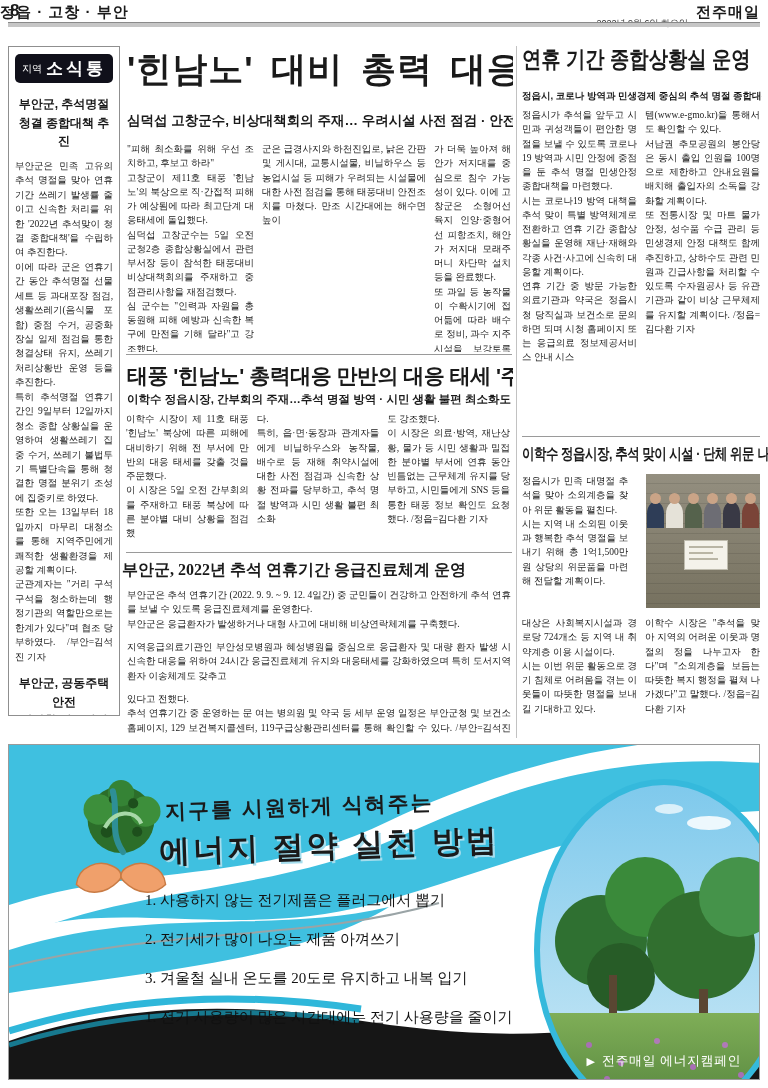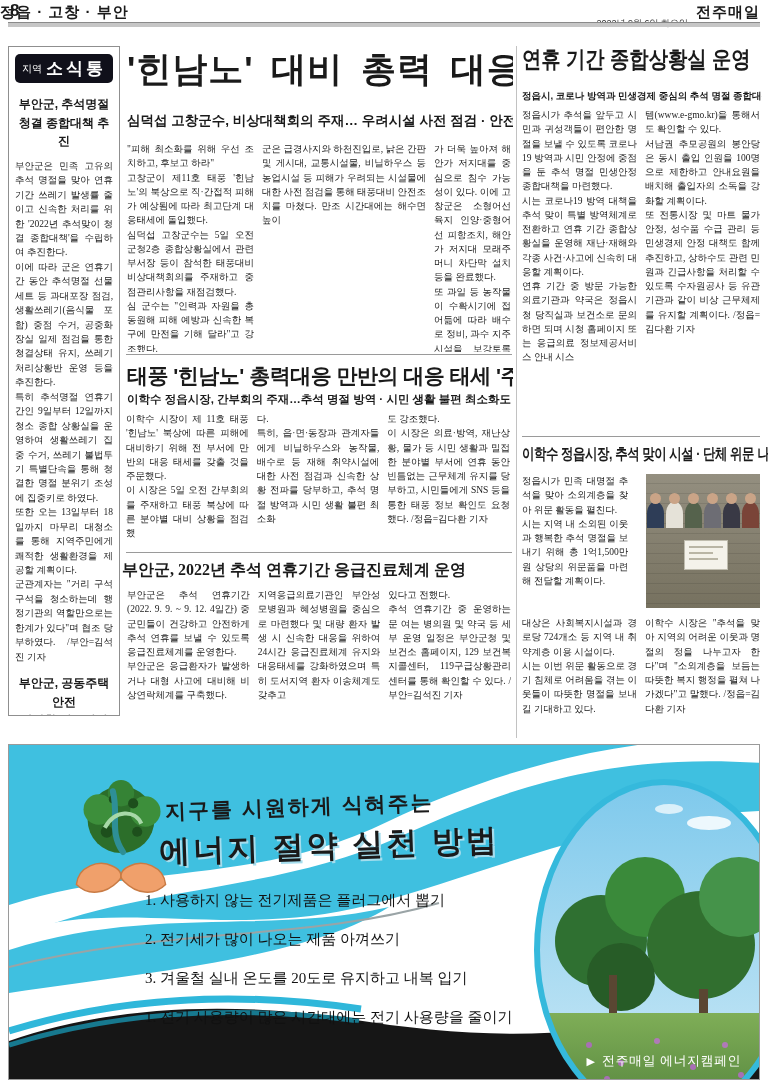--- a/index.html
+++ b/index.html
@@ -46,21 +46,21 @@
   .p1-fg { position:absolute; border-radius:50%; background:#171310; }
 
   
   .t-headline { left:127px; top:362px; width:386px; font:bold 21px "Liberation Sans",sans-serif; letter-spacing:-0.5px; white-space:nowrap; overflow:hidden; }
   .t-subhead  { left:127px; top:392px; width:386px; font:bold 11.5px "Liberation Sans",sans-serif; white-space:nowrap; overflow:hidden; }
   .t-body { left:126px; top:412px; width:384px; height:134px; display:flex; gap:8px; overflow:hidden; }
   .t-body .coltext { flex:1; }
 
   
   .b-headline { left:122px; top:560px; width:386px; font:bold 16px "Liberation Serif",serif; white-space:nowrap; overflow:hidden; }
-  .b-body { left:127px; top:588px; width:384px; height:148px; display:flex; gap:8px; overflow:hidden; }
+  .b-body { left:127px; top:588px; width:384px; height:148px; display:flex; gap:8px; overflow:hidden;flex-direction:column; }
   .b-body .coltext { flex:1; }
 
   
   .rA-headline { left:522px; top:44px; width:240px; font:bold 23px "Liberation Sans",sans-serif; white-space:nowrap; transform:scaleX(0.84); transform-origin:left; overflow:visible; }
   .rA-subhead { left:522px; top:90px; width:240px; font:bold 9.5px "Liberation Sans",sans-serif; white-space:nowrap; overflow:hidden; }
   .rA-body { left:522px; top:108px; width:238px; height:322px; display:flex; gap:8px; overflow:hidden; }
   .rA-body .coltext { flex:1; }
 
   .rB-headline { left:522px; top:444px; width:240px; font:bold 15.5px "Liberation Sans",sans-serif; letter-spacing:-0.5px; white-space:nowrap; transform:scaleX(0.8); transform-origin:left; }
   .rB-row { left:522px; top:474px; width:238px; height:136px; display:flex; gap:18px; overflow:hidden; }
@@ -153,21 +153,21 @@
     </div>
   </section>
 
   <div class="abs rule" style="left:126px;top:552px;width:386px;"></div>
 
   <section>
     <h1 class="abs b-headline">부안군, 2022년 추석 연휴기간 응급진료체계 운영</h1>
     <div class="abs b-body">
       <div class="coltext">부안군은 추석 연휴기간 (2022. 9. 9. ~ 9. 12. 4일간) 중 군민들이 건강하고 안전하게 추석 연휴를 보낼 수 있도록 응급진료체계를 운영한다.
 부안군은 응급환자가 발생하거나 대형 사고에 대비해 비상연락체계를 구축했다.</div>
-      <div class="coltext">지역응급의료기관인 부안성모병원과 혜성병원을 중심으로 마련했다 및 대량 환자 발생 시 신속한 대응을 위하여 24시간 응급진료체계 유지와 대응태세를 강화하였으며 특히 도서지역 환자 이송체계도 갖추고</div>
+      <div class="coltext">지역응급의료기관인 부안성모병원과 혜성병원을 중심으로 응급환자 및 대량 환자 발생 시 신속한 대응을 위하여 24시간 응급진료체계 유지와 대응태세를 강화하였으며 특히 도서지역 환자 이송체계도 갖추고</div>
       <div class="coltext">있다고 전했다.
 추석 연휴기간 중 운영하는 문 여는 병의원 및 약국 등 세부 운영 일정은 부안군청 및 보건소 홈페이지, 129 보건복지콜센터, 119구급상황관리센터를 통해 확인할 수 있다.  /부안=김석진 기자</div>
     </div>
   </section>
 
   <section>
     <h1 class="abs rA-headline">연휴 기간 종합상황실 운영</h1>
     <h2 class="abs rA-subhead">정읍시, 코로나 방역과 민생경제 중심의 추석 명절 종합대책 추진</h2>
     <div class="abs rA-body">
       <div class="coltext">정읍시가 추석을 앞두고 시민과 귀성객들이 편안한 명절을 보낼 수 있도록 코로나19 방역과 시민 안정에 중점을 둔 추석 명절 민생안정 종합대책을 마련했다.

